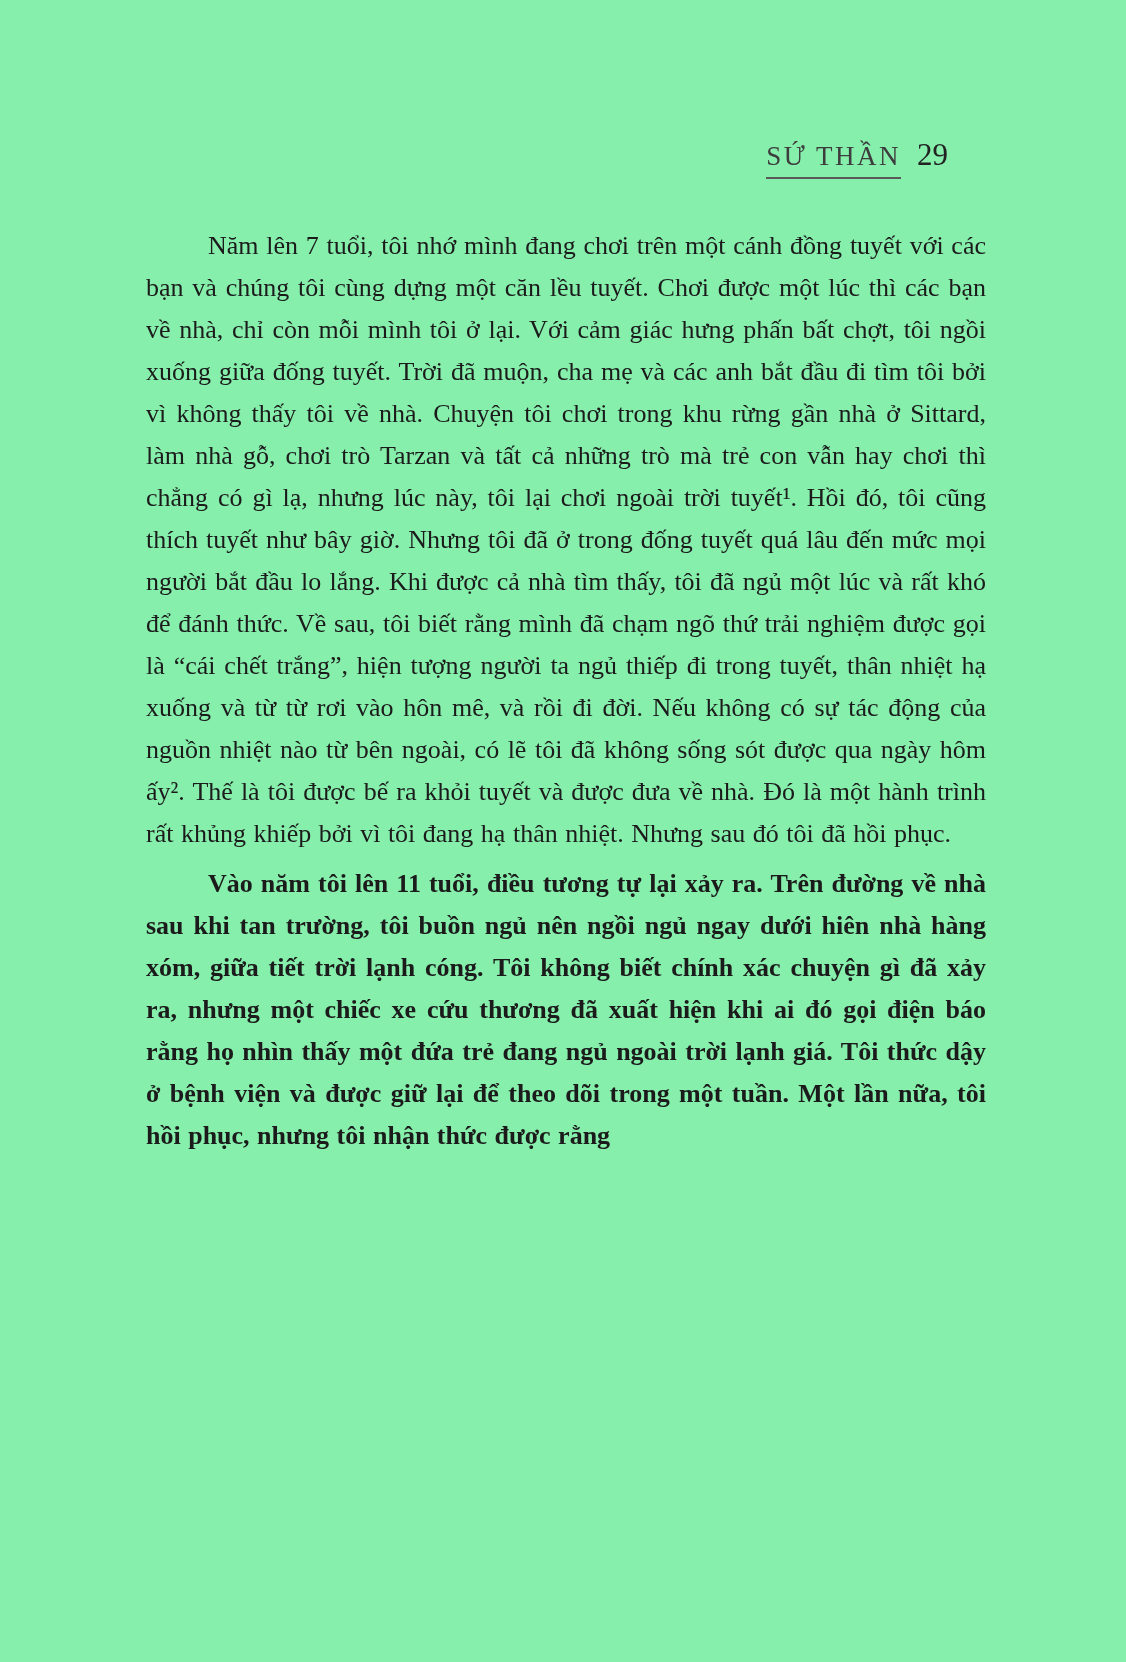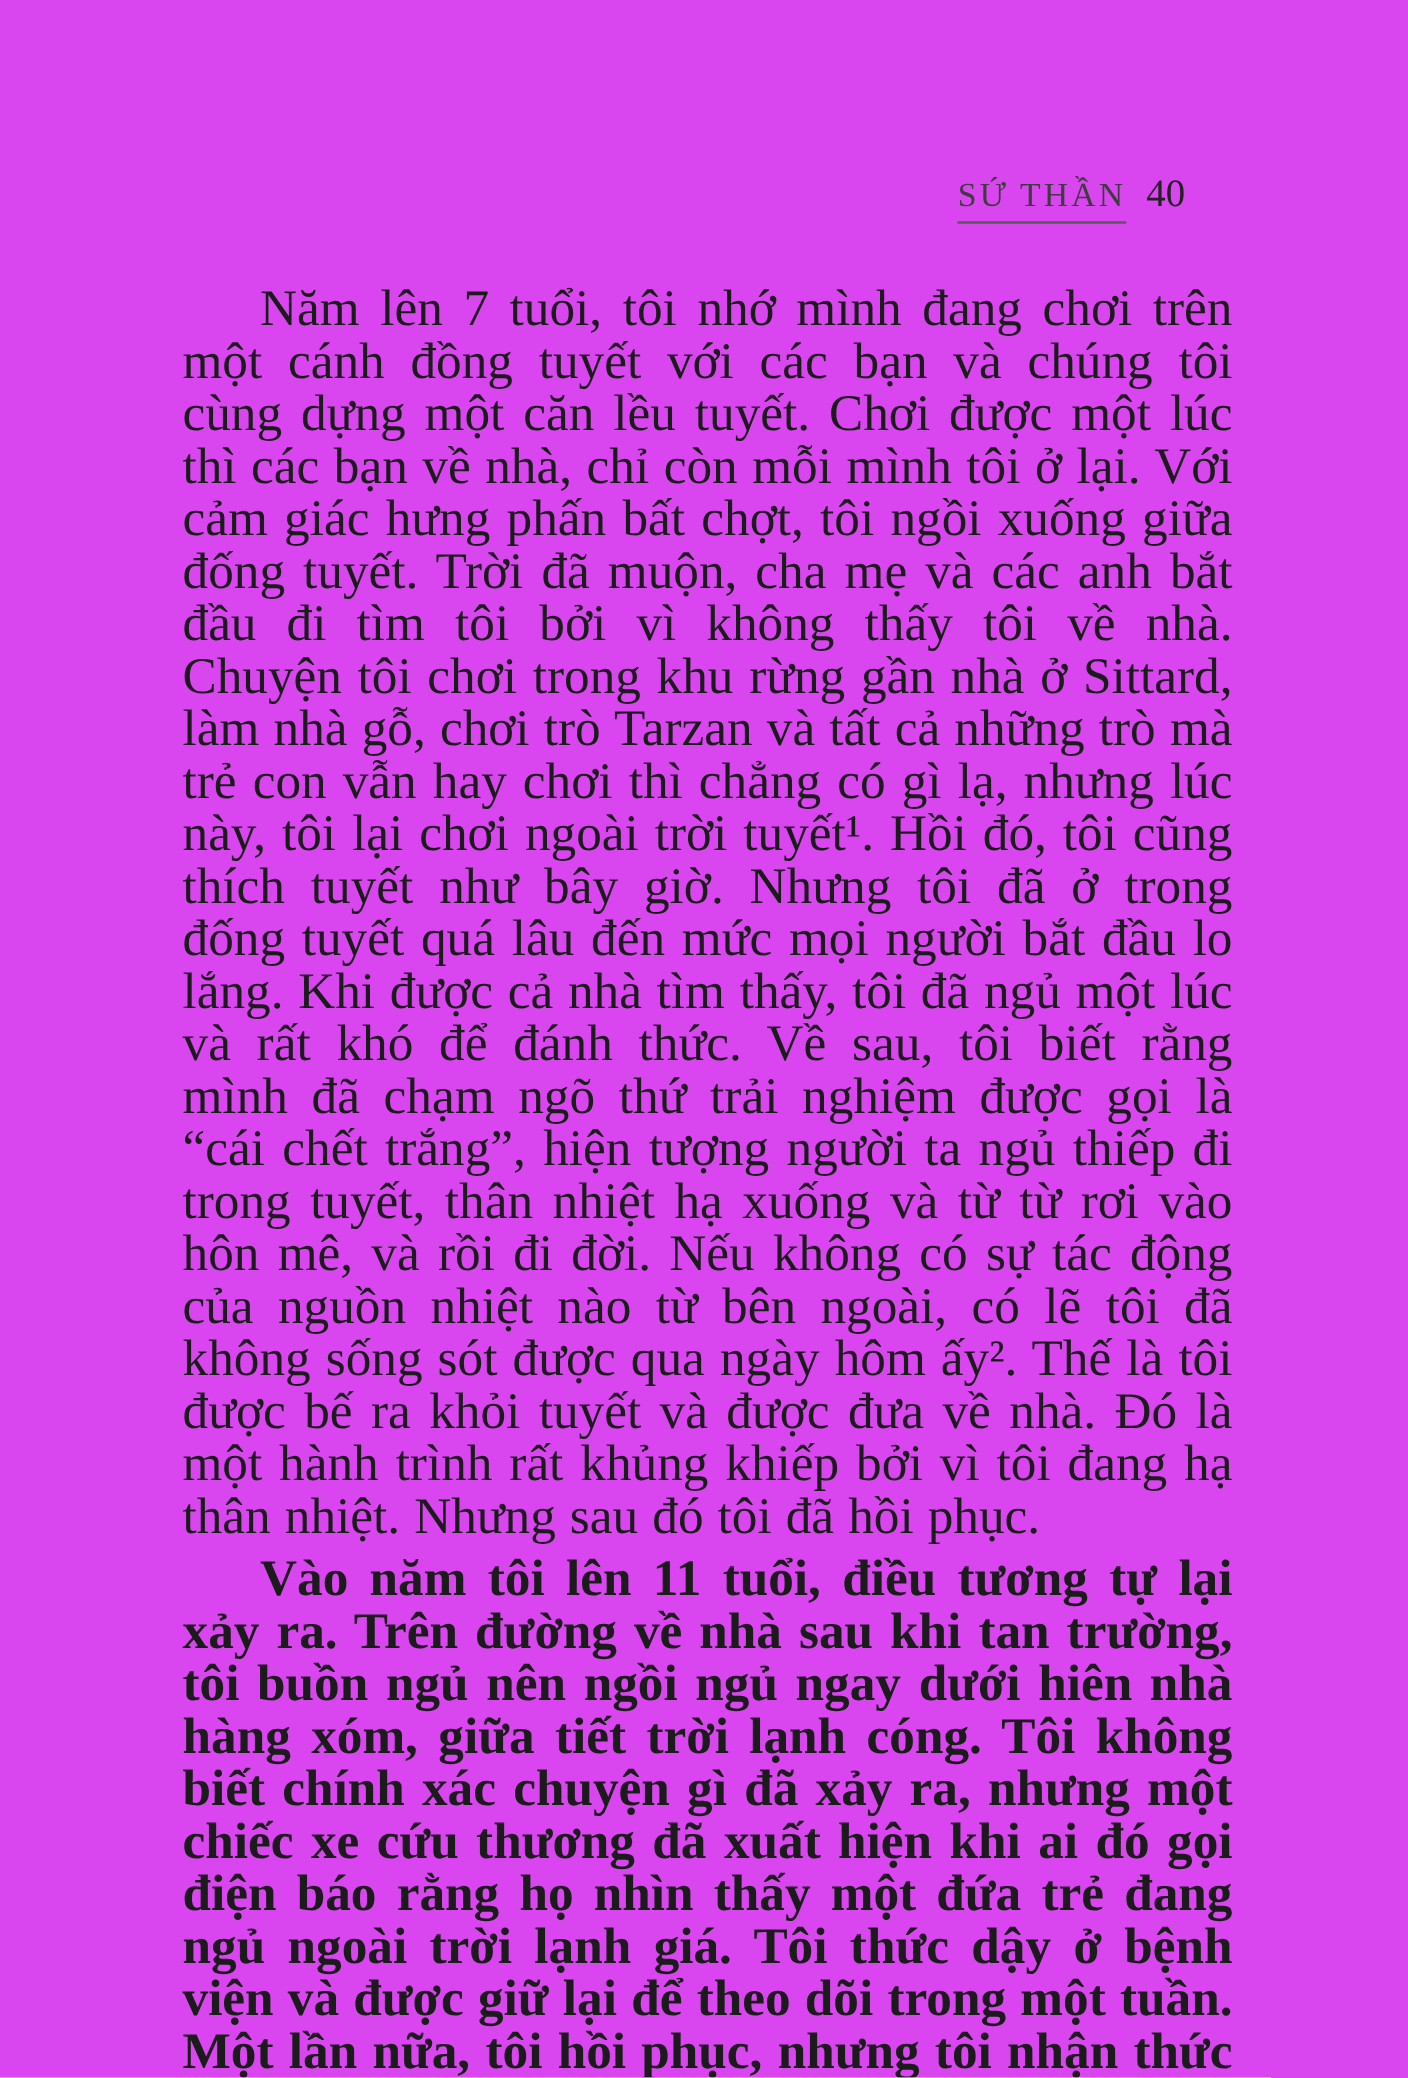--- a/index.html
+++ b/index.html
@@ -6,21 +6,21 @@
   html, body {
     margin: 0;
     padding: 0;
     background: #e8e8e8;
   }
   .page {
     position: relative;
     width: 1126px;
     height: 1662px;
     margin: 0 auto;
-    background: #d946ef;
+    background: #86efac;
     box-sizing: border-box;
     font-family: "Liberation Serif", "DejaVu Serif", serif;
     color: #1b1b1b;
     overflow: hidden;
   }
   .page-inner {
     position: absolute;
     left: 146px;
     top: 138px;
     width: 840px;
@@ -45,41 +45,41 @@
   .page-number {
     font-size: 31px;
     color: #222222;
     line-height: 1.1;
   }
   .page-body {
     width: 840px;
   }
   .paragraph {
     margin: 0;
-    font-size: 41px;
+    font-size: 26px;
     line-height: 42px;
     text-align: justify;
     text-indent: 62px;
     word-spacing: 1px;
     color: #1b1b1b;
   }
   .paragraph + .paragraph {
     margin-top: 8px;
     font-weight: bold;
   }
 </style>
 </head>
 <body>
 
 <div class="page">
   <div class="page-inner">
 
     <header class="page-header">
       <span class="running-title">SỨ THẦN</span>
-      <span class="page-number">40</span>
+      <span class="page-number">29</span>
     </header>
 
     <main class="page-body">
       <p class="paragraph">Năm lên 7 tuổi, tôi nhớ mình đang chơi trên một cánh đồng tuyết với các bạn và chúng tôi cùng dựng một căn lều tuyết. Chơi được một lúc thì các bạn về nhà, chỉ còn mỗi mình tôi ở lại. Với cảm giác hưng phấn bất chợt, tôi ngồi xuống giữa đống tuyết. Trời đã muộn, cha mẹ và các anh bắt đầu đi tìm tôi bởi vì không thấy tôi về nhà. Chuyện tôi chơi trong khu rừng gần nhà ở Sittard, làm nhà gỗ, chơi trò Tarzan và tất cả những trò mà trẻ con vẫn hay chơi thì chẳng có gì lạ, nhưng lúc này, tôi lại chơi ngoài trời tuyết¹. Hồi đó, tôi cũng thích tuyết như bây giờ. Nhưng tôi đã ở trong đống tuyết quá lâu đến mức mọi người bắt đầu lo lắng. Khi được cả nhà tìm thấy, tôi đã ngủ một lúc và rất khó để đánh thức. Về sau, tôi biết rằng mình đã chạm ngõ thứ trải nghiệm được gọi là “cái chết trắng”, hiện tượng người ta ngủ thiếp đi trong tuyết, thân nhiệt hạ xuống và từ từ rơi vào hôn mê, và rồi đi đời. Nếu không có sự tác động của nguồn nhiệt nào từ bên ngoài, có lẽ tôi đã không sống sót được qua ngày hôm ấy². Thế là tôi được bế ra khỏi tuyết và được đưa về nhà. Đó là một hành trình rất khủng khiếp bởi vì tôi đang hạ thân nhiệt. Nhưng sau đó tôi đã hồi phục.</p>
       <p class="paragraph">Vào năm tôi lên 11 tuổi, điều tương tự lại xảy ra. Trên đường về nhà sau khi tan trường, tôi buồn ngủ nên ngồi ngủ ngay dưới hiên nhà hàng xóm, giữa tiết trời lạnh cóng. Tôi không biết chính xác chuyện gì đã xảy ra, nhưng một chiếc xe cứu thương đã xuất hiện khi ai đó gọi điện báo rằng họ nhìn thấy một đứa trẻ đang ngủ ngoài trời lạnh giá. Tôi thức dậy ở bệnh viện và được giữ lại để theo dõi trong một tuần. Một lần nữa, tôi hồi phục, nhưng tôi nhận thức được rằng</p>
     </main>
 
   </div>
 </div>
 

